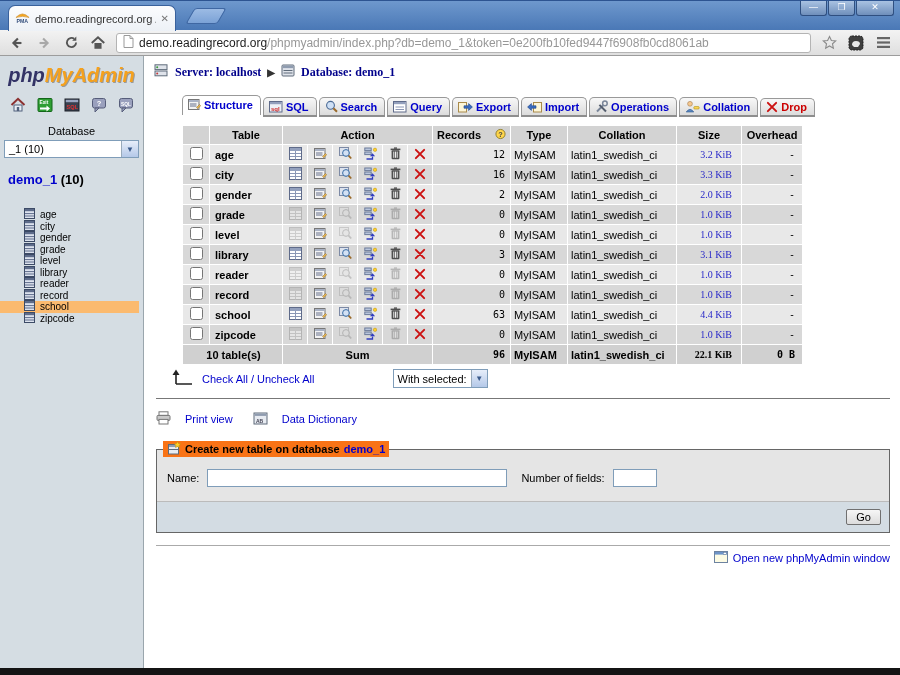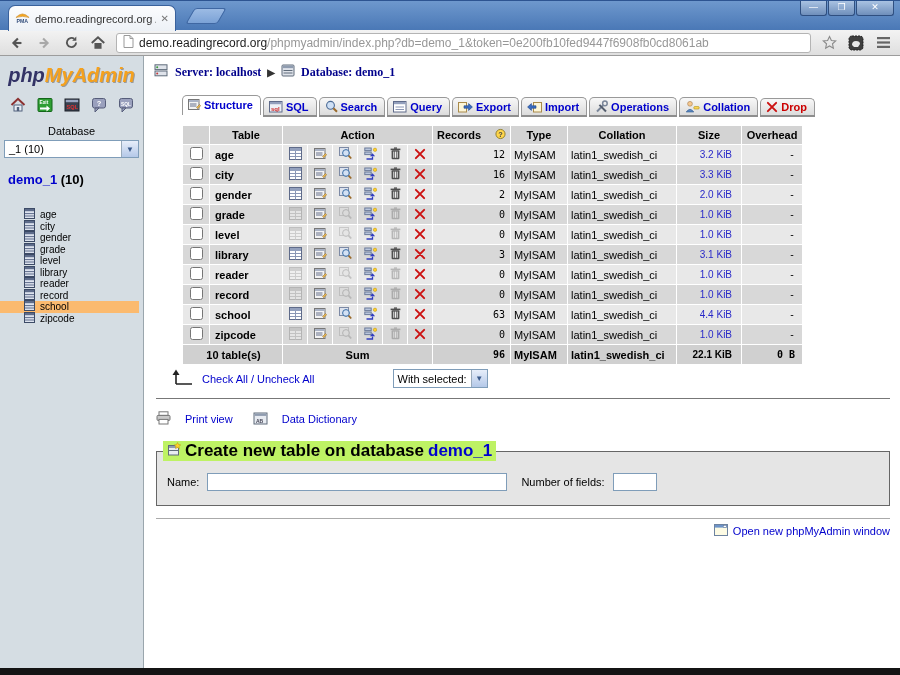--- a/index.html
+++ b/index.html
@@ -69,21 +69,21 @@
   .db-struct th { background:#d3d3d3; font-size:11px; font-weight:bold; padding:2px 4px; height:18px; color:#000; }
   .db-struct td { height:19px; padding:1px 3px; font-size:11px; color:#000; }
   tr.r-odd td { background:#e8e8e8; }
   tr.r-even td { background:#d8d8d8; }
   td.c-check { width:26px; text-align:center; }
   td.c-name { width:72px; font-weight:bold; padding-left:5px; }
   td.c-act { width:24px; text-align:center; }
   td.c-rec { width:64px; text-align:right; font-family:"DejaVu Sans Mono",monospace; font-size:10px; padding-right:5px; }
   td.c-type { width:56px; }
   td.c-coll { width:108px; }
-  td.c-size { width:64px; text-align:right; padding-right:9px; font-family:Liberation Sans, sans-serif; font-size:10px; color:#2929c8; }
+  td.c-size { width:64px; text-align:right; padding-right:9px; font-family:Liberation Serif, serif; font-size:10px; color:#2929c8; }
   td.c-ovh { width:60px; text-align:right; padding-right:7px; font-family:"DejaVu Sans Mono",monospace; font-size:10px; }
   tr.sum-row td { background:#d0d0d0; font-weight:bold; }
   tr.sum-row td.c-size, tr.sum-row td.c-ovh, tr.sum-row td.c-rec { color:#000; }
   .act-ico { display:inline-flex; cursor:pointer; }
   .act-ico.disabled { opacity:.32; filter:grayscale(1); }
   .hdr-rec-wrap { display:inline-flex; align-items:center; gap:14px; }
 
   .checkall-row { display:flex; align-items:center; margin:4px 0 0 18px; gap:8px; }
   .checkall-links { color:#0000cc; font-size:11px; }
   .checkall-links a { color:#0000cc; text-decoration:none; cursor:pointer; }
@@ -91,22 +91,22 @@
     display:flex; align-items:center; font-size:11px; }
   .with-selected .val { padding:0 4px; }
   .with-selected .arrow { width:16px; height:17px; background:linear-gradient(#e7eefa,#b4c8e8);
     border-left:1px solid #9ab; color:#3a5a8c; font-size:8px; display:flex; align-items:center; justify-content:center; }
 
   .hrule { border:none; border-top:1px solid #777; margin:10px 2px 0 2px; }
   .viewlinks { display:flex; align-items:center; gap:14px; margin:12px 0 0 2px; }
   .viewlinks a { color:#0000cc; text-decoration:none; font-size:11px; cursor:pointer; }
 
   fieldset.create-table { margin:14px 2px 0 2px; border:1px solid #666; background:#e5e5e5; padding:0; }
-  fieldset.create-table legend { margin-left:6px; padding:0 4px; background:#bef264;
-    font-weight:bold; font-size:17px; display:flex; align-items:center; gap:4px; }
+  fieldset.create-table legend { margin-left:6px; padding:0 4px; background:#f97316;
+    font-weight:bold; font-size:11px; display:flex; align-items:center; gap:4px; }
   legend .dbname { color:#0000cc; }
   .ct-body { padding:12px 10px 14px 10px; display:flex; align-items:center; gap:8px; font-size:11px; }
   .ct-body input[type=text] { height:18px; border:1px solid #7f9db9; font-size:11px; padding:0 3px; }
   .ct-name-input { width:300px; }
   .ct-fields-input { width:44px; }
   .ct-footer { background:#d3dce3; border-top:1px solid #bbb; padding:7px 8px; text-align:right; }
   .go-btn { font-size:11px; padding:1px 9px; background:linear-gradient(#f6f6f6,#dcdcdc);
     border:1px solid #707070; border-radius:2px; color:#000; }
 
   .openwin-row { display:flex; justify-content:flex-end; align-items:center; gap:5px;
@@ -1114,20 +1114,23 @@
           </span>
           <span>Create new table on database </span>
             <span class="dbname">demo_1</span>
         </legend>
         <div class="ct-body">
           <label>Name:</label>
           <input type="text" class="ct-name-input" value="" style="">
           <label style="margin-left:6px;">Number of fields:</label>
           <input type="text" class="ct-fields-input" value="" style="">
         </div>
+        <div class="ct-footer">
+          <button class="go-btn">Go</button>
+        </div>
       </fieldset>
 
       <div class="openwin-row">
         <span>
           <svg width="14" height="12" viewBox="0 0 14 12">
               <rect x="0.5" y="0.5" width="13" height="11" fill="#fdfbe4" stroke="#6d83a0"></rect>
               <rect x="1" y="1" width="12" height="2.6" fill="#6d93c8"></rect>
               <rect x="9.2" y="1.4" width="3.2" height="1.8" fill="#fff" stroke="#44608a" stroke-width="0.4"></rect>
             </svg>
         </span>

